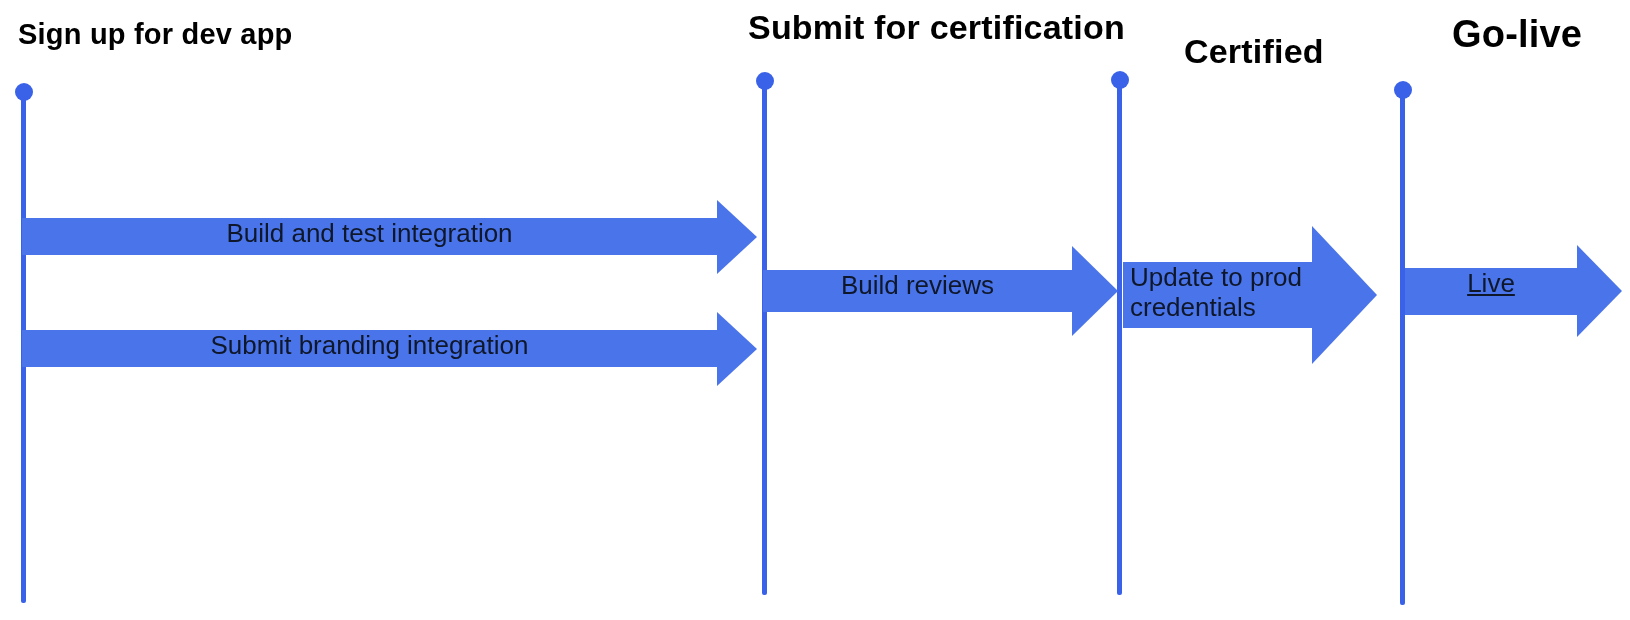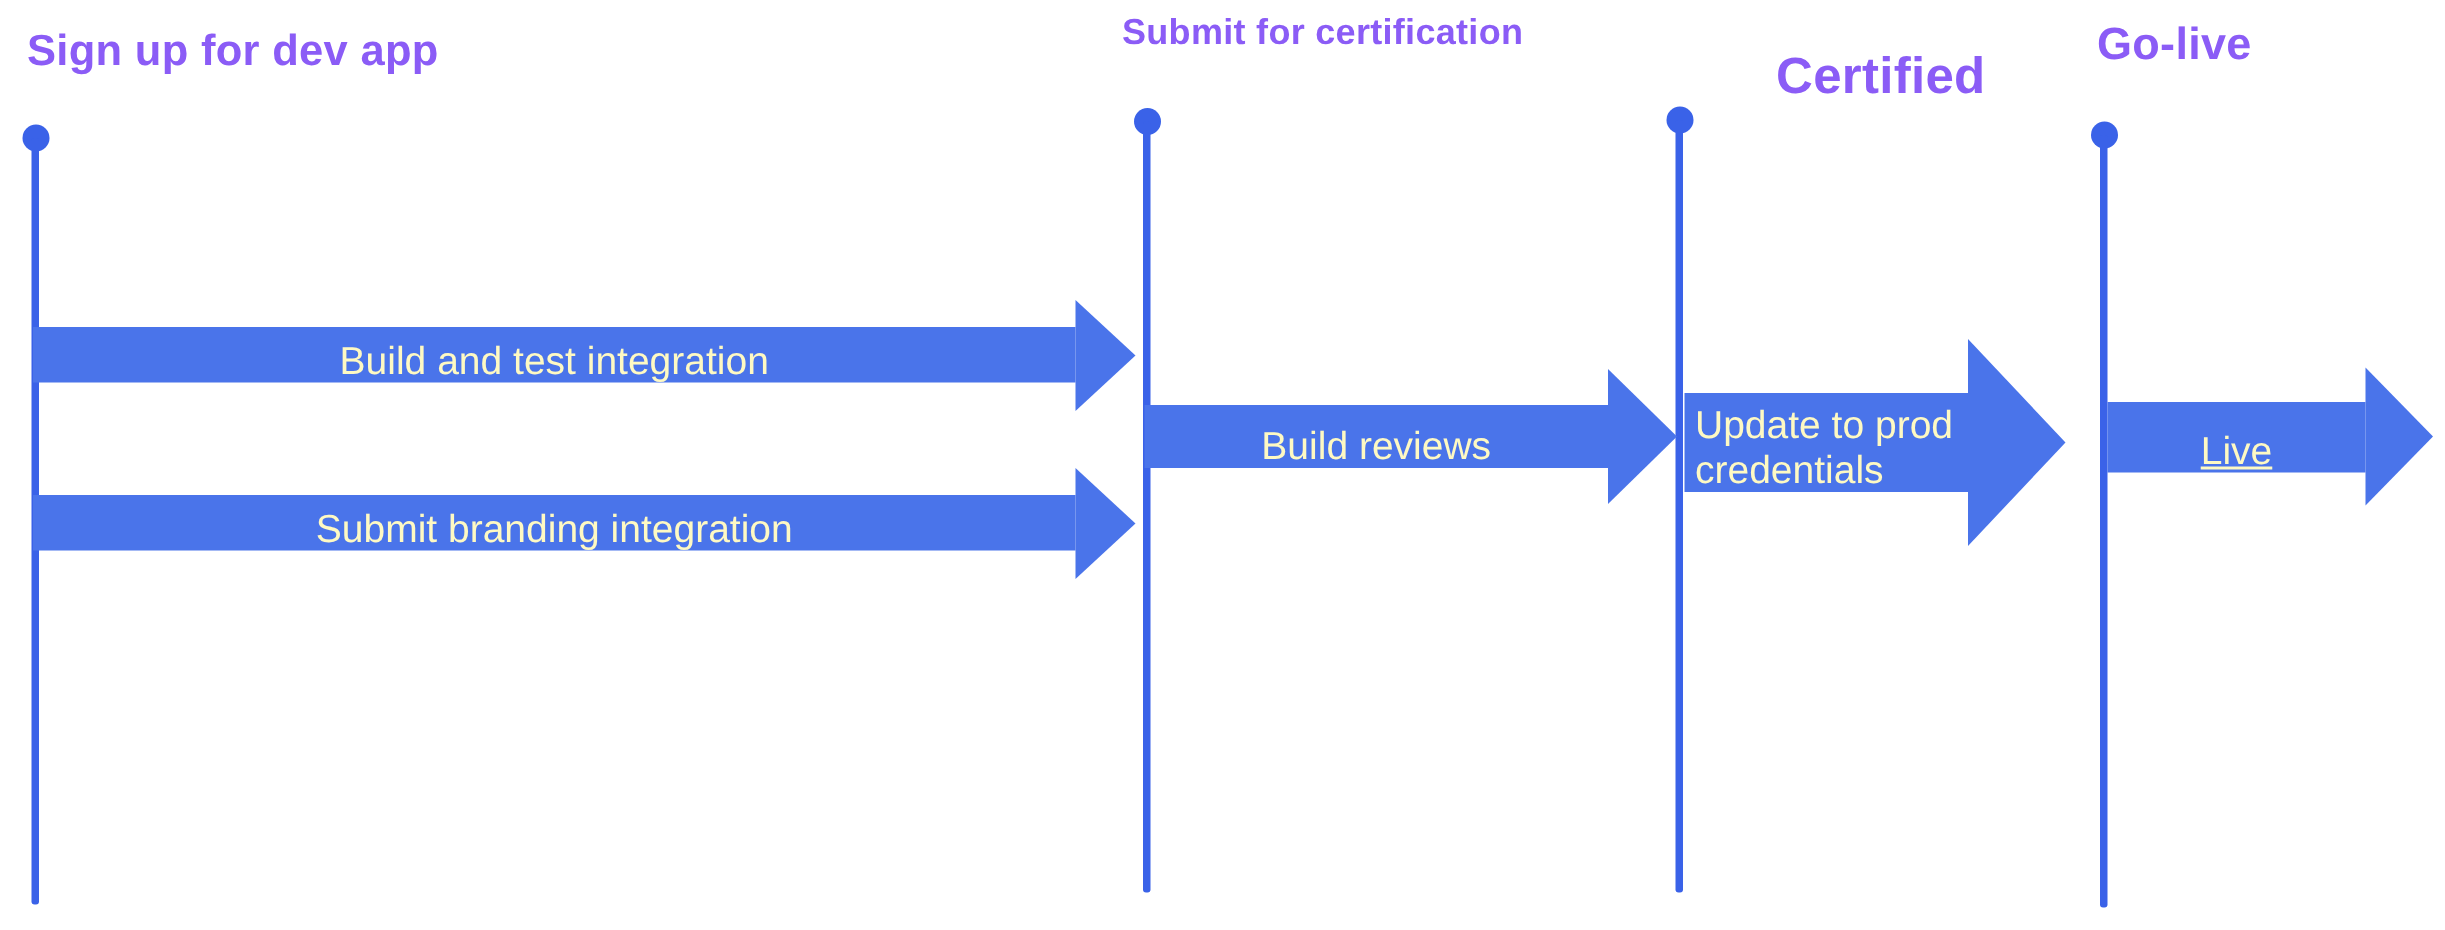--- a/index.html
+++ b/index.html
@@ -11,43 +11,43 @@
   .canvas {
     position: relative;
     width: 1630px;
     height: 620px;
     background: #ffffff;
     overflow: hidden;
   }
   .m-title {
     position: absolute;
     font-weight: 700;
-    color: #8b5cf6;
+    color: #000000;
     white-space: nowrap;
     letter-spacing: 0.2px;
   }
   .m-dot {
     position: absolute;
     width: 18px;
     height: 18px;
     border-radius: 50%;
     background: #3a62e8;
   }
   .m-line {
     position: absolute;
     width: 5px;
     background: #3a62e8;
     border-radius: 2px;
   }
   .t-body {
     position: absolute;
     background: #4a74ea;
-    color: #fef9c3;
+    color: #0f172a;
     display: flex;
-    align-items: flex-end;
+    align-items: flex-start;
     justify-content: center;
     font-size: 26px;
     line-height: 30px;
     box-sizing: border-box;
   }
   .t-body.left-align {
     justify-content: flex-start;
     text-align: left;
     padding-left: 7px;
     padding-right: 6px;
@@ -65,33 +65,33 @@
 
 <div class="canvas">
 
   <div>
     <div class="m-title" style="left:18px; top:18px; font-size:29px;">Sign up for dev app</div>
     <div class="m-dot" style="left:15px; top:83px;"></div>
     <div class="m-line" style="left:21px; top:92px; height:511px;"></div>
   </div>
 
   <div>
-    <div class="m-title" style="left:748px; top:8px; font-size:24px;">Submit for certification</div>
+    <div class="m-title" style="left:748px; top:8px; font-size:34px;">Submit for certification</div>
     <div class="m-dot" style="left:756px; top:72px;"></div>
     <div class="m-line" style="left:762px; top:81px; height:514px;"></div>
   </div>
 
   <div>
     <div class="m-title" style="left:1184px; top:13px; font-size:34px;margin-top:19px;">Certified</div>
     <div class="m-dot" style="left:1111px; top:71px;"></div>
     <div class="m-line" style="left:1117px; top:80px; height:515px;"></div>
   </div>
 
   <div>
-    <div class="m-title" style="left:1398px; top:13px; font-size:30px;">Go-live</div>
+    <div class="m-title" style="left:1452px; top:13px; font-size:38px;">Go-live</div>
     <div class="m-dot" style="left:1394px; top:81px;"></div>
     <div class="m-line" style="left:1400px; top:90px; height:515px;"></div>
   </div>
 
   <div>
     <div class="t-body" style="left:22px; top:218px; width:695px; height:37px;">
       <span>Build and test integration</span>
     </div>
     <div class="t-head" style="left:717px; top:200px; border-width:37px 0 37px 40px;"></div>
   </div>

